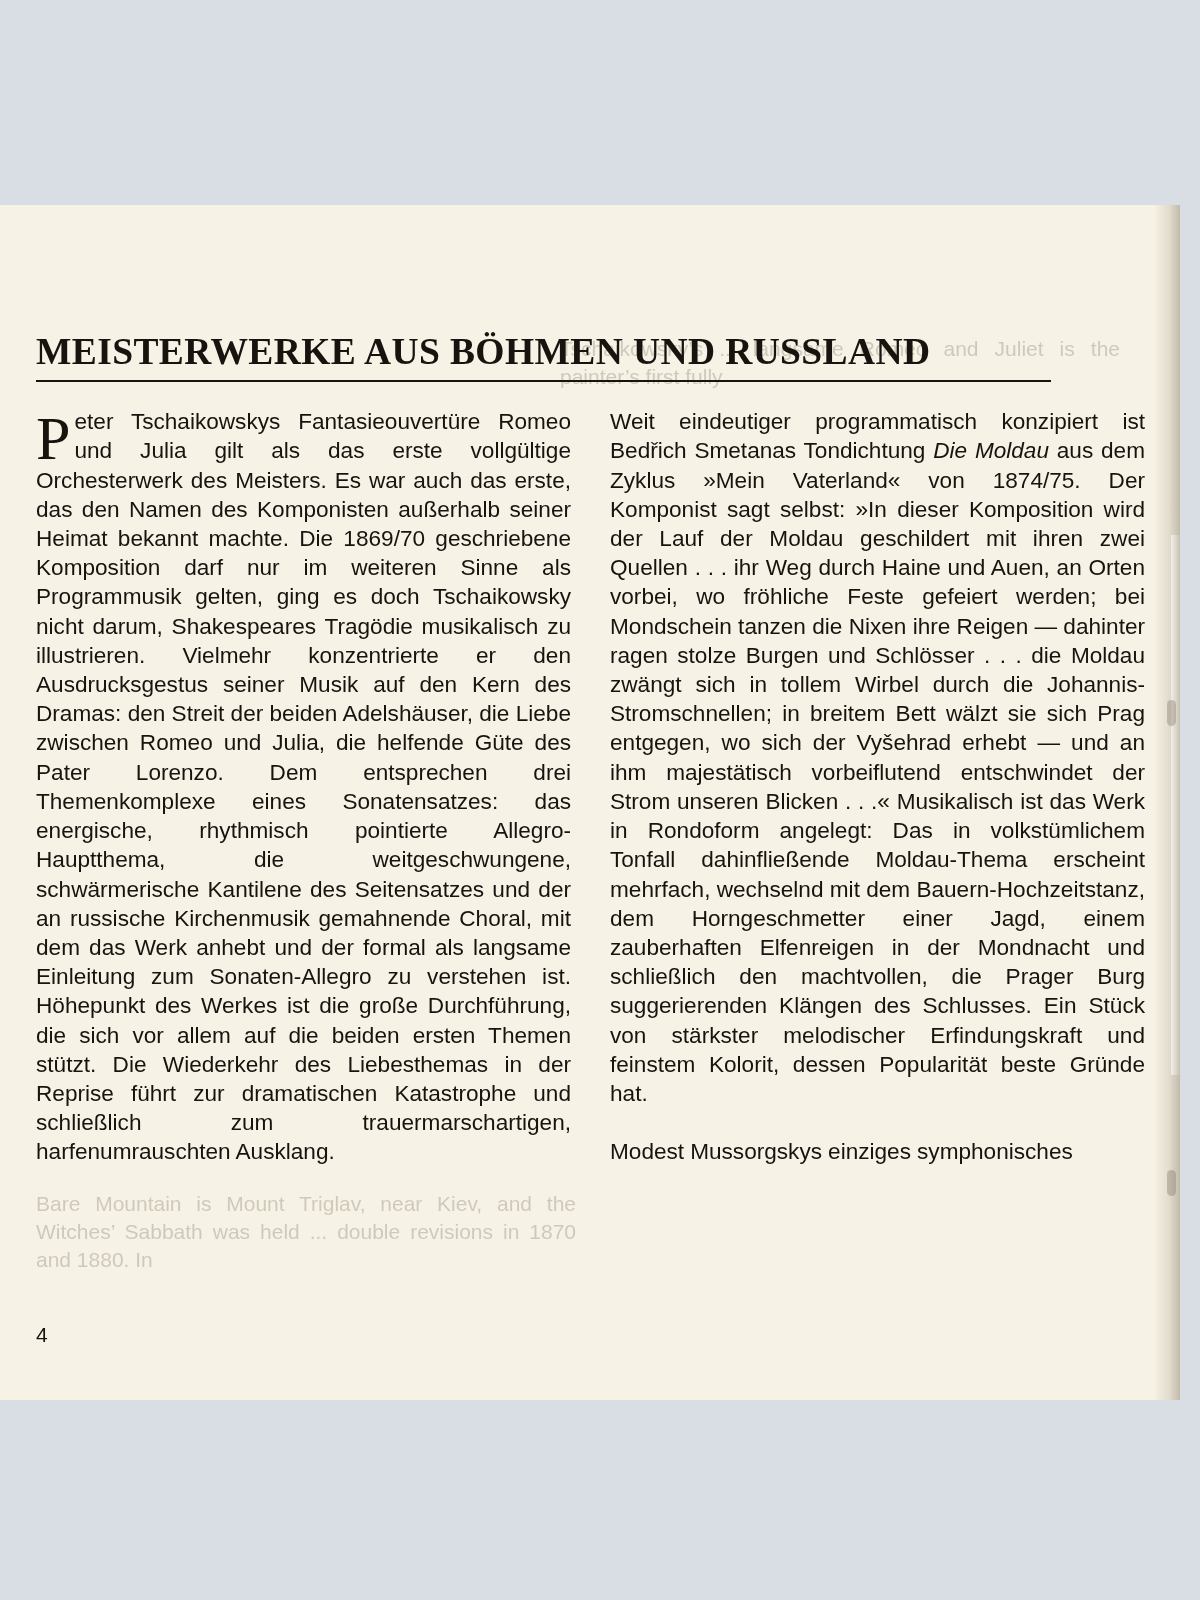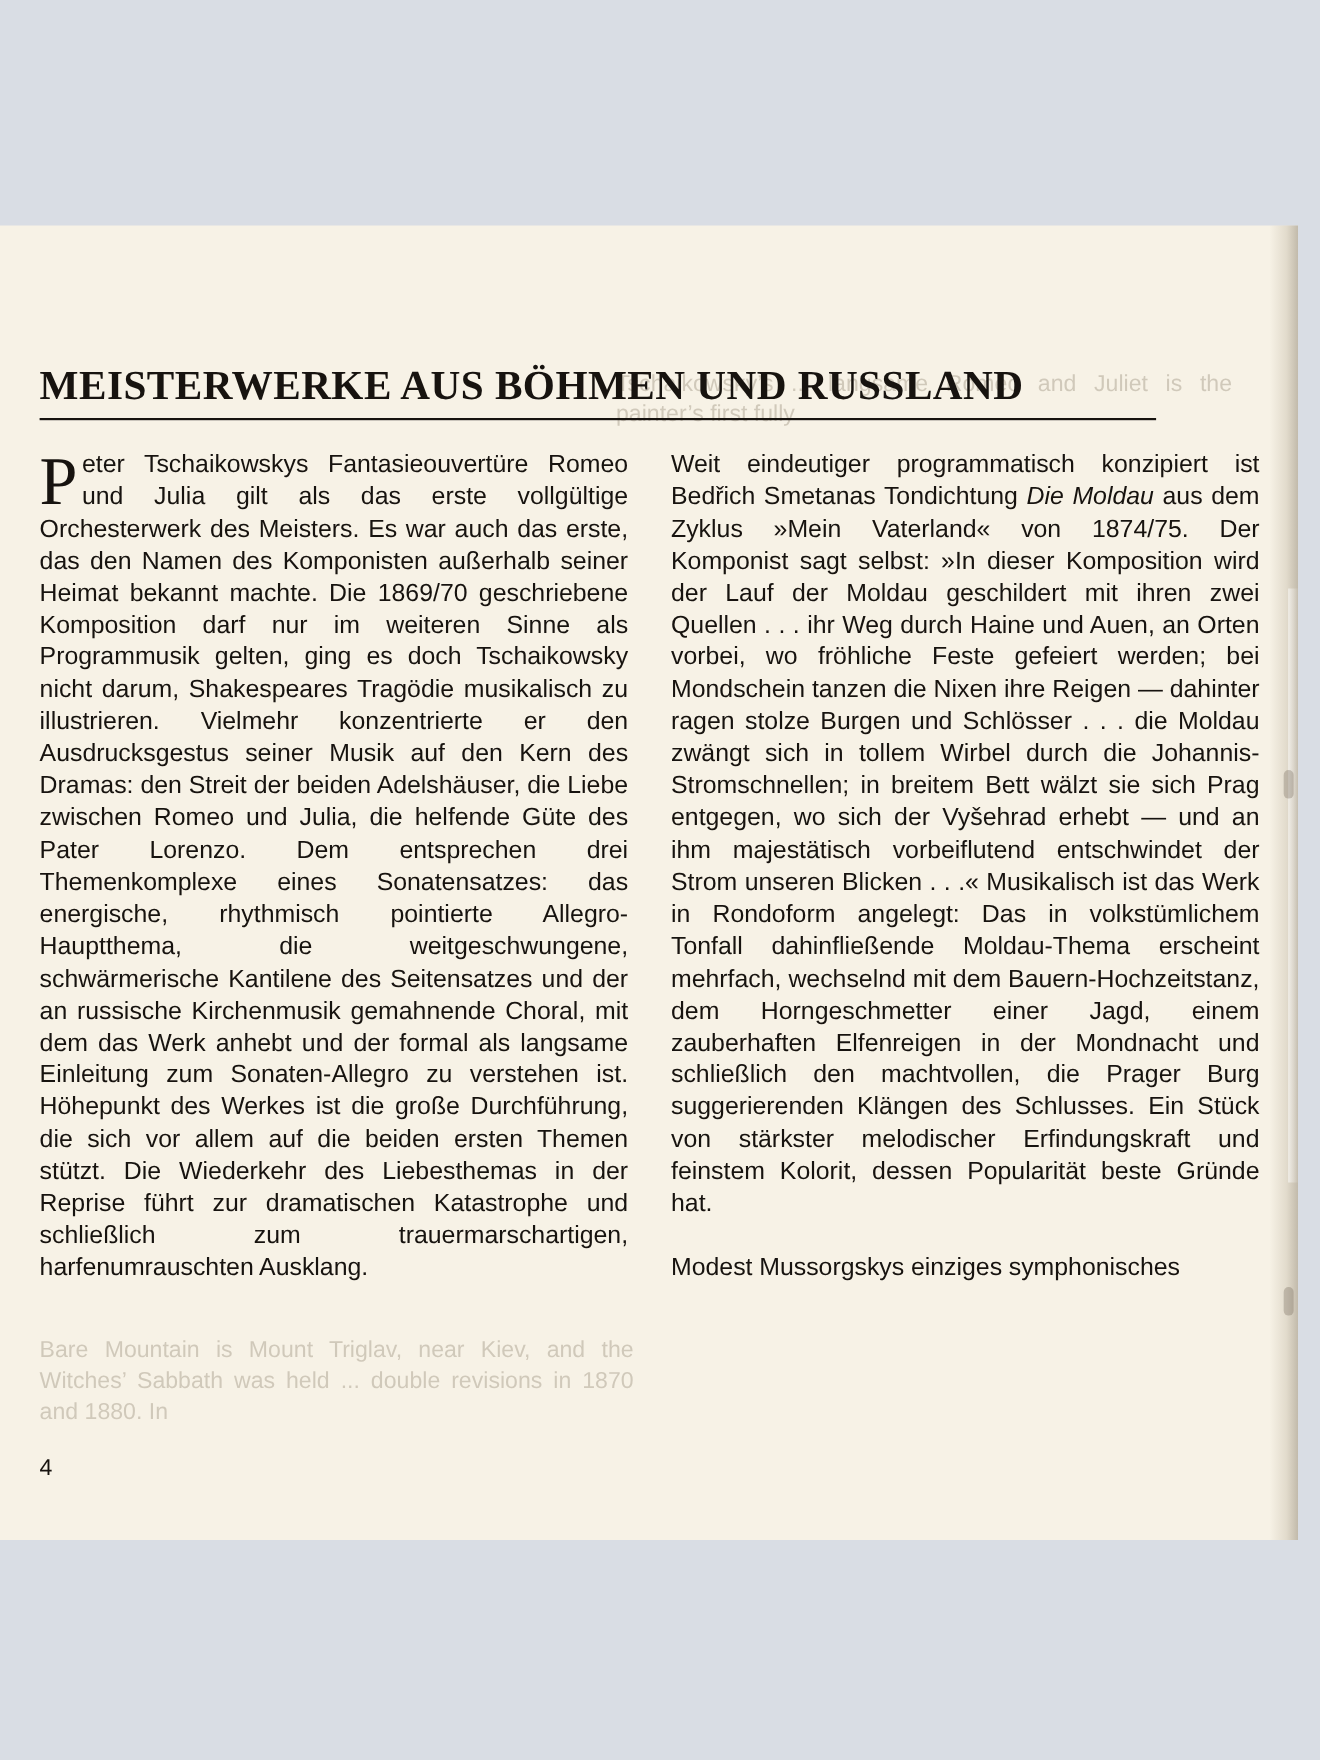--- a/index.html
+++ b/index.html
@@ -105,21 +105,21 @@
     position: absolute;
     color: rgba(120,105,85,0.30);
     font-family: "Liberation Sans", sans-serif;
     font-size: 21px;
     line-height: 28px;
     text-align: justify;
     pointer-events: none;
     user-select: none;
   }
   .bleed-a { left: 560px; top: 130px; width: 560px; }
-  .bleed-b { left: 36px;  top: 985px; width: 540px; margin-top: 24px; }
+  .bleed-b { left: 36px;  top: 985px; width: 540px; }
 
   .folio {
     position: absolute;
     left: 36px;
     top: 1118px;
     font-family: "Liberation Sans", sans-serif;
     font-size: 21px;
     color: #17130f;
   }
 

